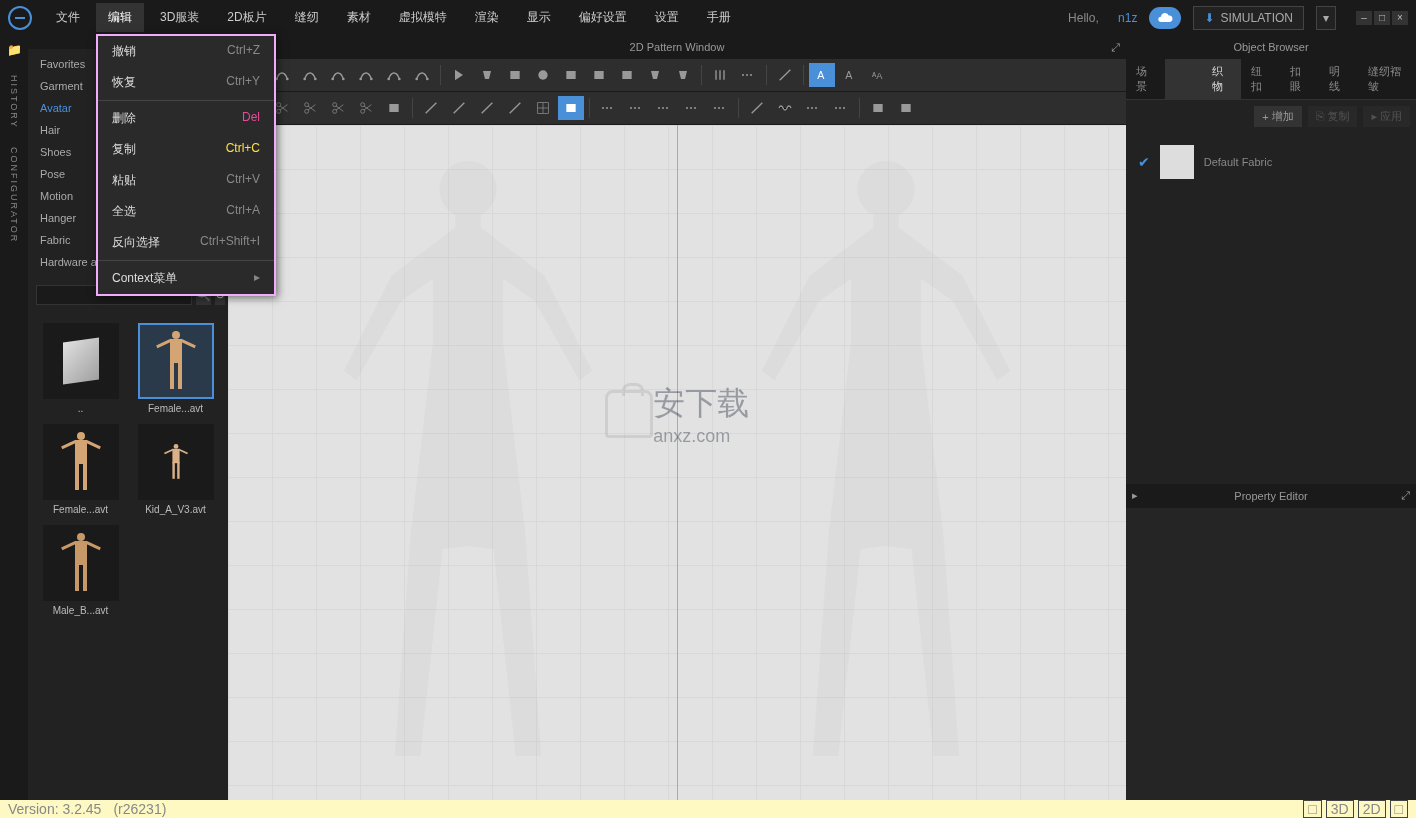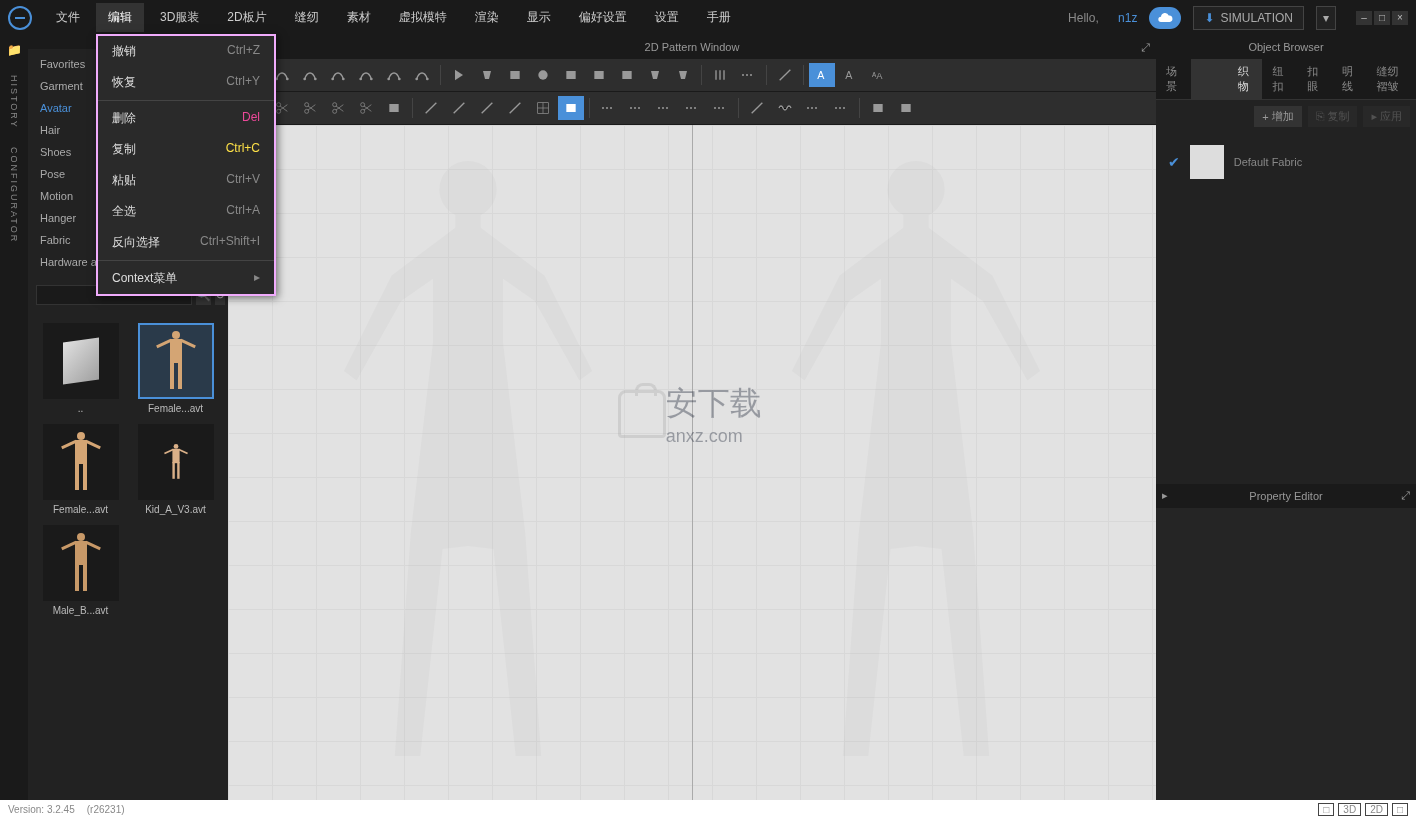--- a/index.html
+++ b/index.html
@@ -64,37 +64,37 @@
 .canvas-area { flex: 1; background: #e2e2e2; position: relative; overflow: hidden; }
 .grid-bg { position: absolute; inset: 0; background-image: linear-gradient(#d8d8d8 1px, transparent 1px), linear-gradient(90deg, #d8d8d8 1px, transparent 1px); background-size: 44px 44px; }
 .center-line { position: absolute; left: 50%; top: 0; bottom: 0; width: 1px; background: #aaa; }
 .silhouette { position: absolute; top: 20px; width: 320px; opacity: 0.15; }
 .sil-l { left: 80px; }
 .sil-r { right: 80px; }
 .watermark { position: absolute; top: 38%; left: 42%; color: #0f172a; opacity: 0.35; font-size: 32px; display: flex; align-items: center; gap: 0; }
 .wm-icon { width: 48px; height: 48px; border: 3px solid #aaa; border-radius: 8px 8px 4px 4px; position: relative; }
 .wm-icon::before { content: ''; position: absolute; top: -10px; left: 14px; width: 16px; height: 10px; border: 3px solid #aaa; border-bottom: none; border-radius: 8px 8px 0 0; }
 
-.right-panel { width: 260px; background: #222; display: flex; flex-direction: column; }
+.right-panel { width: 290px; background: #222; display: flex; flex-direction: column; }
 .obj-tabs { display: flex; background: #1a1a1a; border-bottom: 1px solid #333; }
 .obj-tab { padding: 5px 10px; font-size: 11px; cursor: pointer; color: #888; }
 .obj-tab.active { background: #333; color: #ddd; padding-left: 47px; }
 .obj-actions { display: flex; justify-content: flex-end; padding: 6px; gap: 6px; }
 .obj-action-btn { background: #333; padding: 3px 8px; font-size: 11px; color: #999; cursor: pointer; display: flex; align-items: center; gap: 3px; }
 .obj-action-btn.disabled { opacity: 0.4; }
 .obj-list { padding: 8px; }
 .obj-item { display: flex; align-items: center; gap: 10px; padding: 4px; }
 .obj-check { color: #4a90d9; font-size: 14px; }
 .obj-swatch { width: 34px; height: 34px; background: #ddd; }
 .obj-name { color: #888; font-size: 11px; }
 .prop-header { height: 24px; background: #1a1a1a; display: flex; align-items: center; justify-content: center; color: #999; font-size: 11px; margin-top: auto; position: relative; }
 .prop-body { flex: 1; background: #252525; }
 .prop-collapse { position: absolute; left: 6px; }
 
-.statusbar { height: 18px; background: #ffffff; display: flex; align-items: center; padding: 0 8px; font-size: 10px; color: #888; }
+.statusbar { height: 18px; background: #fef9c3; display: flex; align-items: center; padding: 0 8px; font-size: 14px; color: #888; }
 .statusbar .right { margin-left: auto; display: flex; gap: 4px; }
 .view-btn { border: 1px solid #444; padding: 0 4px; cursor: pointer; }
 
 svg { width: 16px; height: 16px; }
 .sil-svg { width: 100%; height: 700px; }
 </style>
 </head>
 <body>
 
 <div class="topbar">

